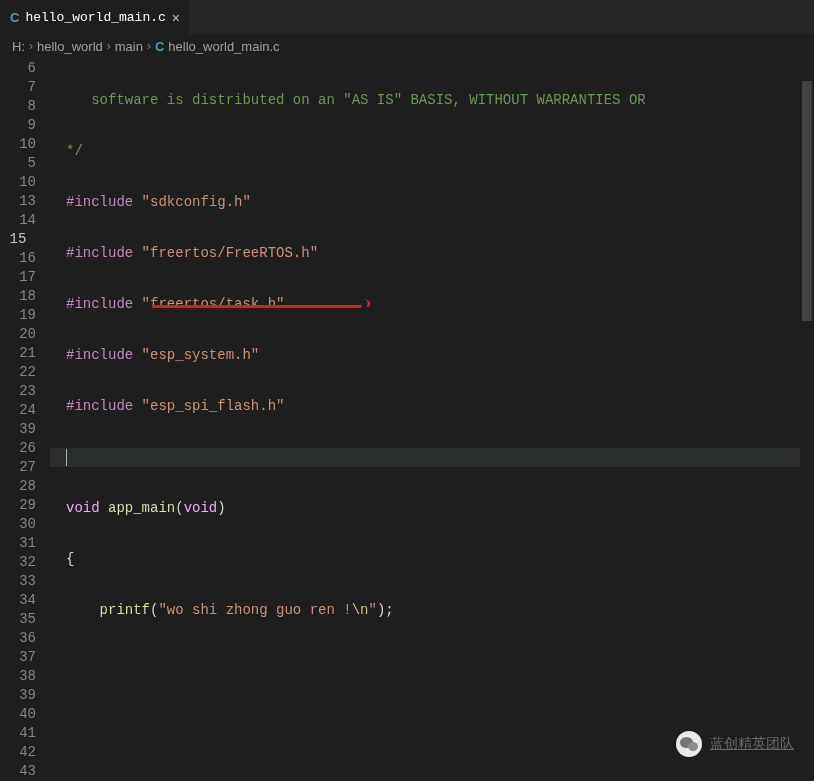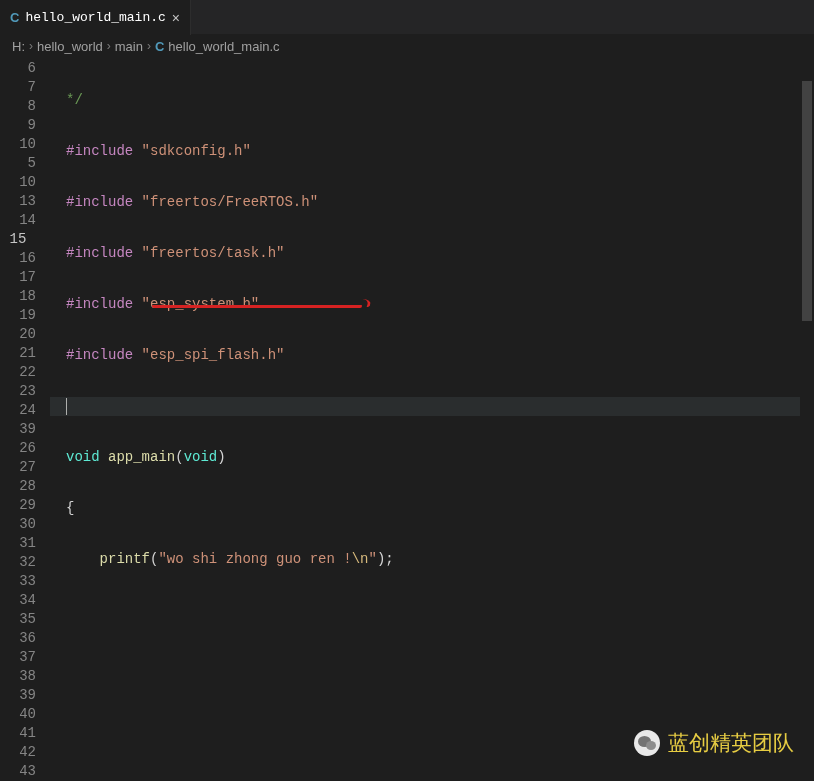--- a/index.html
+++ b/index.html
@@ -86,21 +86,21 @@
   }
   .line.active { background: #2a2d2e; }
   .cursor {
     position: absolute;
     left: 16px; top: 1px;
     width: 1px; height: 17px;
     background: #aeafad;
   }
   
   .cm { color: #6A9955; }     
-  .kw { color: #5eead4; }     
+  .kw { color: #f0abfc; }     
   .pp { color: #c586c0; }     
   .st { color: #ce9178; }     
   .fn { color: #dcdcaa; }     
   .op { color: #d4d4d4; }     
   .esc{ color: #d7ba7d; }     
 
   .underline-annotation {
     position: absolute;
     border-bottom: 3px solid #d62222;
     border-radius: 2px;
@@ -114,24 +114,25 @@
     width: 12px;
     border-bottom: none;
   }
 
   .watermark {
     position: absolute;
     right: 20px; bottom: 24px;
     display: flex;
     align-items: center;
     gap: 8px;
-    color: #fde047;
+    color: #737373;
     font-family: "Microsoft YaHei", sans-serif;
-    font-size: 21px;
+    font-size: 14px;
     opacity: 0.9;
+    text-decoration: underline;
   }
   .watermark .wechat-icon {
     width: 26px; height: 26px;
     border-radius: 50%;
     background: #ffffff;
     display: flex; align-items: center; justify-content: center;
     position: relative;
   }
   .watermark .wechat-icon .bubble1, .watermark .wechat-icon .bubble2 {
     position: absolute; border-radius: 50%;
@@ -207,20 +208,21 @@
     <div class="ln">37</div>
     <div class="ln">38</div>
     <div class="ln">39</div>
     <div class="ln">40</div>
     <div class="ln">41</div>
     <div class="ln">42</div>
     <div class="ln">43</div>
   </div>
 
   <div class="code-area">
+    <div class="line"><span class="cm">   software is distributed on an "AS IS" BASIS, WITHOUT WARRANTIES OR</span></div>
     <div class="line"><span class="cm">*/</span></div>
     <div class="line"><span class="pp">#include</span><span class="st"> "sdkconfig.h"</span></div>
     <div class="line"><span class="pp">#include</span><span class="st"> "freertos/FreeRTOS.h"</span></div>
     <div class="line"><span class="pp">#include</span><span class="st"> "freertos/task.h"</span></div>
     <div class="line"><span class="pp">#include</span><span class="st"> "esp_system.h"</span></div>
     <div class="line"><span class="pp">#include</span><span class="st"> "esp_spi_flash.h"</span></div>
     <div class="line active"><span class="cursor"></span></div>
     <div class="line"><span class="kw">void</span> <span class="fn">app_main</span><span class="op">(</span><span class="kw">void</span><span class="op">)</span></div>
     <div class="line"><span class="op">{</span></div>
     <div class="line">    <span class="fn">printf</span><span class="op">(</span><span class="st">"wo shi zhong guo ren !</span><span class="esc">\n</span><span class="st">"</span><span class="op">)</span><span class="op">;</span></div>

